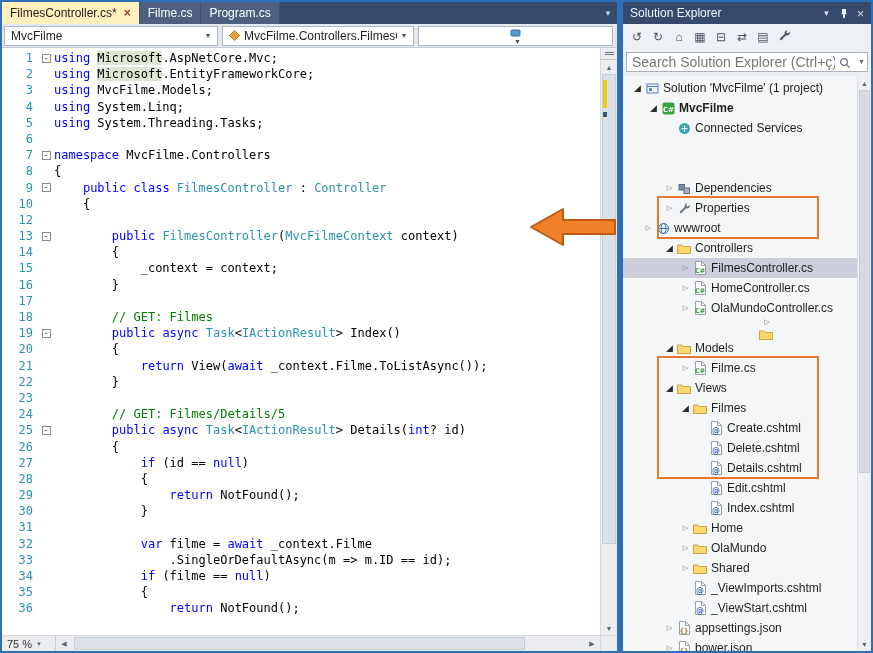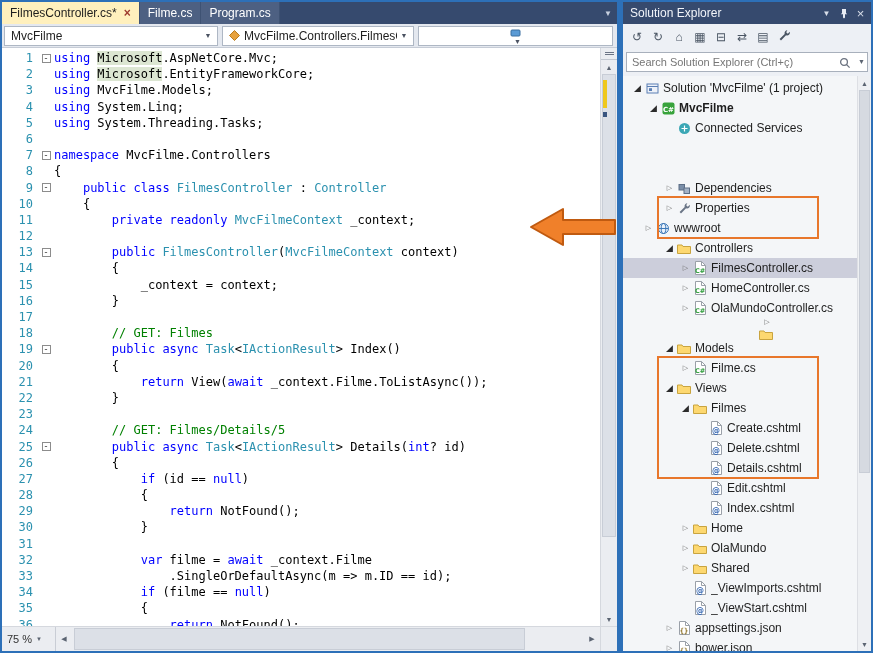--- a/index.html
+++ b/index.html
@@ -58,42 +58,42 @@
 
   
   .vscroll{width:17px;background:#EBEDF1;border-left:1px solid #D5D8DE;display:flex;flex-direction:column;flex-shrink:0;}
   .split-handle{height:12px;border-bottom:1px solid #C2C7D0;display:flex;align-items:center;justify-content:center;}
   .split-handle .bar{width:9px;height:3px;border-top:1px solid #6B7485;border-bottom:1px solid #6B7485;}
   .sbtn{height:14px;display:flex;align-items:center;justify-content:center;font-size:7px;color:#5B6472;}
   .vtrack{flex:1;position:relative;}
   .vthumb{position:absolute;left:1px;right:1px;top:0;height:86%;background:#DCE0E7;border:1px solid #C8CDD6;}
   .tick-yellow{position:absolute;left:2px;top:6px;width:4px;height:28px;background:#EFC81C;z-index:2;}
   .tick-dark{position:absolute;left:2px;top:38px;width:4px;height:5px;background:#39557F;z-index:2;}
-  .hscroll-row{height:25px;background:#EBEDF1;border-top:1px solid #D5D8DE;display:flex;align-items:stretch;flex-shrink:0;}
+  .hscroll-row{height:16px;background:#EBEDF1;border-top:1px solid #D5D8DE;display:flex;align-items:stretch;flex-shrink:0;}
   .zoom{width:54px;display:flex;align-items:center;gap:4px;padding:0 5px;border-right:1px solid #C9CDD5;font-size:11px;color:#333;}
   .zoom .chev{font-size:6px;color:#5B6472;}
   .hbtn{width:16px;display:flex;align-items:center;justify-content:center;font-size:7px;color:#5B6472;}
   .htrack{flex:1;position:relative;}
   .hthumb{position:absolute;top:1px;bottom:1px;left:2px;width:88%;background:#DCE0E7;border:1px solid #C8CDD6;}
   .corner{width:17px;border-left:1px solid #D5D8DE;}
 
   
   .annotation-arrow{position:absolute;left:527px;top:204px;z-index:5;pointer-events:none;}
 
   
   .se-header{height:22px;background:var(--chrome_dark);color:#F2F5FA;display:flex;align-items:center;padding:0 2px 0 7px;font-size:12px;flex-shrink:0;}
   .se-title{flex:1;white-space:nowrap;}
   .hicon{width:17px;display:flex;align-items:center;justify-content:center;color:#D8DEE9;}
   .hicon.chev{font-size:8px;}
   .hicon.close{font-size:13px;}
   .se-toolbar{height:26px;background:#EDF0F5;display:flex;align-items:center;gap:1px;padding:0 4px;flex-shrink:0;}
   .tbtn{width:20px;height:20px;display:flex;align-items:center;justify-content:center;color:#4A5563;font-size:12px;}
   .se-search-row{height:26px;background:#EDF0F5;padding:2px 3px;flex-shrink:0;}
   .search-wrap{position:relative;height:20px;}
-  .search-input{width:100%;height:20px;border:1px solid #A8B0BC;background:#fff;font-size:11px;padding:0 32px 0 5px;color:#333;font-family:"Liberation Sans",sans-serif;}
+  .search-input{width:100%;height:20px;border:1px solid #A8B0BC;background:#fff;font-size:14px;padding:0 32px 0 5px;color:#333;font-family:"Liberation Sans",sans-serif;}
   .search-input::placeholder{color:#767676;}
   .search-mag{position:absolute;right:17px;top:3px;}
   .search-chev{position:absolute;right:3px;top:6px;font-size:7px;color:#5B6472;}
   .se-tree{flex:1;position:relative;overflow:hidden;background:#F4F6F8;padding-top:2px;font-size:12px;color:#1E1E1E;}
   .tree-row{height:20px;display:flex;align-items:center;white-space:nowrap;}
   .tree-row.selected{background:var(--selection_row);}
   .arrow{width:13px;flex-shrink:0;font-size:7px;color:#6E6E6E;text-align:center;}
   .arrow.exp{color:#2B2B2B;font-size:9px;}
   .ticon{width:16px;height:16px;flex-shrink:0;display:flex;align-items:center;justify-content:center;margin-right:3px;}
   .tlabel{overflow:hidden;}
@@ -159,21 +159,20 @@
             <div class="line"><span class="ln">1</span><span class="fold"><span class="fold-box">-</span></span><span class="ct"><span class="tk-k">using</span><span class="tk-p"> </span><span class="tk-h">Microsoft</span><span class="tk-p">.AspNetCore.Mvc;</span></span></div>
             <div class="line"><span class="ln">2</span><span class="fold"></span><span class="ct"><span class="tk-k">using</span><span class="tk-p"> </span><span class="tk-h">Microsoft</span><span class="tk-p">.EntityFrameworkCore;</span></span></div>
             <div class="line"><span class="ln">3</span><span class="fold"></span><span class="ct"><span class="tk-k">using</span><span class="tk-p"> MvcFilme.Models;</span></span></div>
             <div class="line"><span class="ln">4</span><span class="fold"></span><span class="ct"><span class="tk-k">using</span><span class="tk-p"> System.Linq;</span></span></div>
             <div class="line"><span class="ln">5</span><span class="fold"></span><span class="ct"><span class="tk-k">using</span><span class="tk-p"> System.Threading.Tasks;</span></span></div>
             <div class="line"><span class="ln">6</span><span class="fold"></span><span class="ct"></span></div>
             <div class="line"><span class="ln">7</span><span class="fold"><span class="fold-box">-</span></span><span class="ct"><span class="tk-k">namespace</span><span class="tk-p"> MvcFilme.Controllers</span></span></div>
             <div class="line"><span class="ln">8</span><span class="fold"></span><span class="ct"><span class="tk-p">{</span></span></div>
             <div class="line"><span class="ln">9</span><span class="fold"><span class="fold-box">-</span></span><span class="ct"><span class="tk-p">    </span><span class="tk-k">public</span><span class="tk-p"> </span><span class="tk-k">class</span><span class="tk-p"> </span><span class="tk-t">FilmesController</span><span class="tk-p"> : </span><span class="tk-t">Controller</span></span></div>
             <div class="line"><span class="ln">10</span><span class="fold"></span><span class="ct"><span class="tk-p">    {</span></span></div>
-            <div class="line"><span class="ln">11</span><span class="fold"></span><span class="ct"><span class="tk-p">        </span><span class="tk-k">private</span><span class="tk-p"> </span><span class="tk-k">readonly</span><span class="tk-p"> </span><span class="tk-t">MvcFilmeContext</span><span class="tk-p"> _context;</span></span></div>
             <div class="line"><span class="ln">12</span><span class="fold"></span><span class="ct"></span></div>
             <div class="line"><span class="ln">13</span><span class="fold"><span class="fold-box">-</span></span><span class="ct"><span class="tk-p">        </span><span class="tk-k">public</span><span class="tk-p"> </span><span class="tk-t">FilmesController</span><span class="tk-p">(</span><span class="tk-t">MvcFilmeContext</span><span class="tk-p"> context)</span></span></div>
             <div class="line"><span class="ln">14</span><span class="fold"></span><span class="ct"><span class="tk-p">        {</span></span></div>
             <div class="line"><span class="ln">15</span><span class="fold"></span><span class="ct"><span class="tk-p">            _context = context;</span></span></div>
             <div class="line"><span class="ln">16</span><span class="fold"></span><span class="ct"><span class="tk-p">        }</span></span></div>
             <div class="line"><span class="ln">17</span><span class="fold"></span><span class="ct"></span></div>
             <div class="line"><span class="ln">18</span><span class="fold"></span><span class="ct"><span class="tk-p">        </span><span class="tk-c">// GET: Filmes</span></span></div>
             <div class="line"><span class="ln">19</span><span class="fold"><span class="fold-box">-</span></span><span class="ct"><span class="tk-p">        </span><span class="tk-k">public</span><span class="tk-p"> </span><span class="tk-k">async</span><span class="tk-p"> </span><span class="tk-t">Task</span><span class="tk-p">&lt;</span><span class="tk-t">IActionResult</span><span class="tk-p">&gt; Index()</span></span></div>
             <div class="line"><span class="ln">20</span><span class="fold"></span><span class="ct"><span class="tk-p">        {</span></span></div>
             <div class="line"><span class="ln">21</span><span class="fold"></span><span class="ct"><span class="tk-p">            </span><span class="tk-k">return</span><span class="tk-p"> View(</span><span class="tk-k">await</span><span class="tk-p"> _context.Filme.ToListAsync());</span></span></div>

